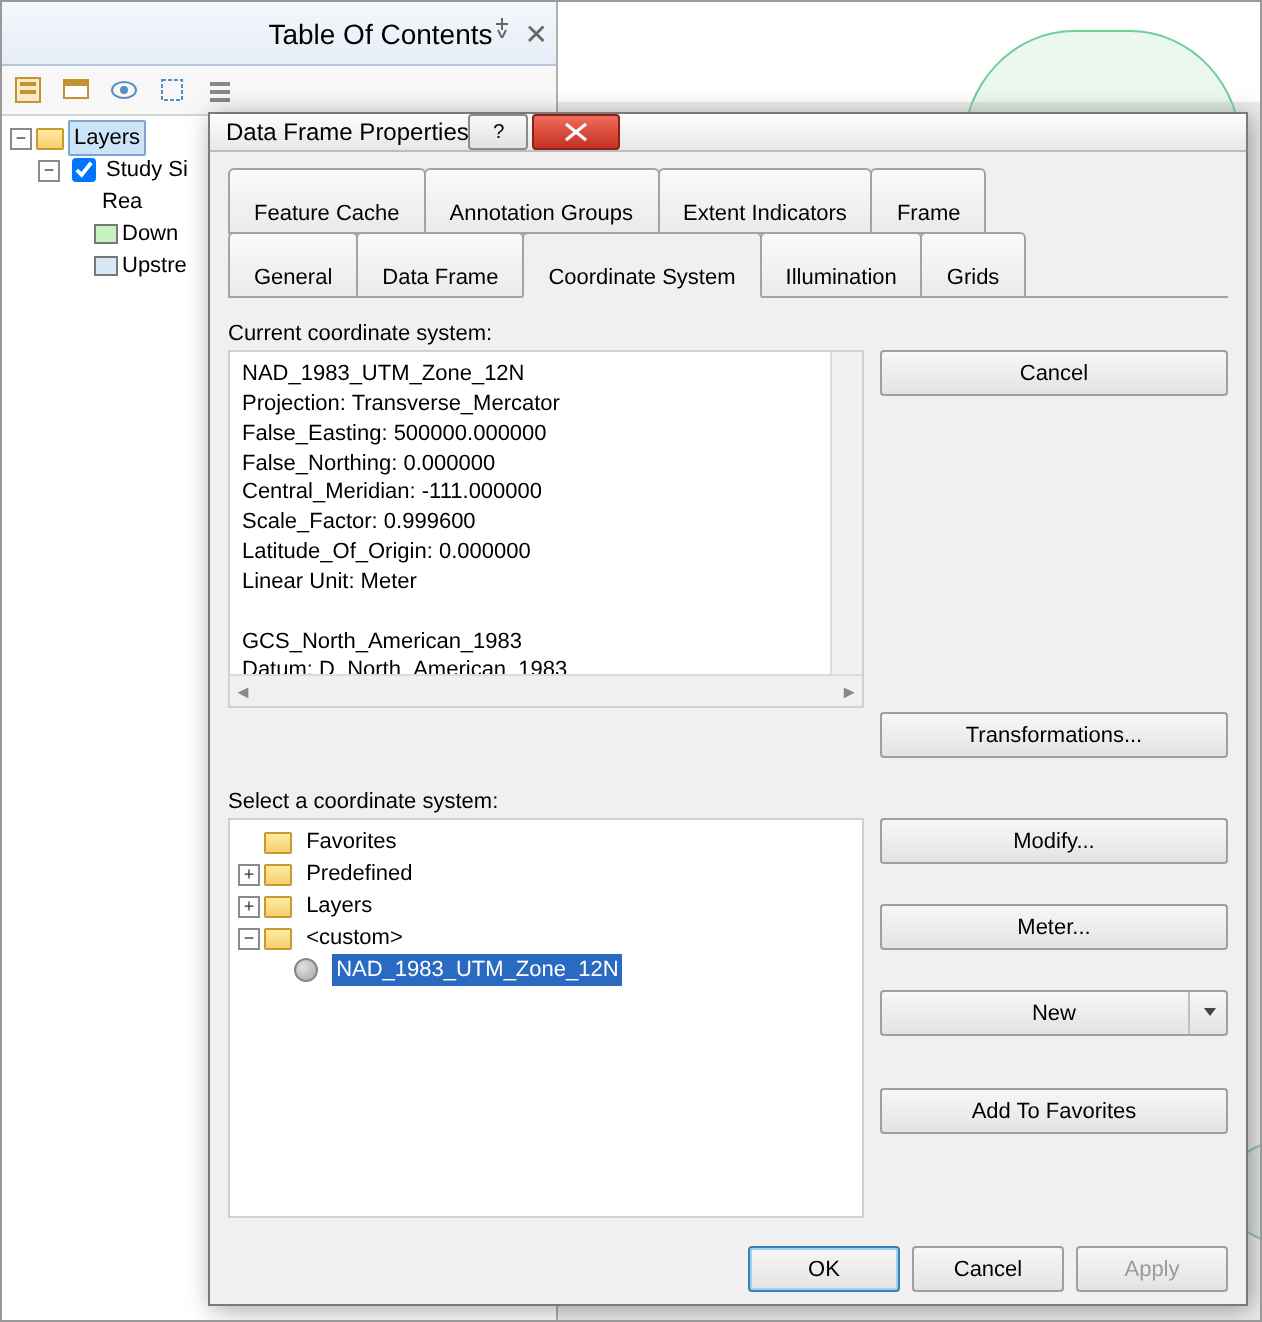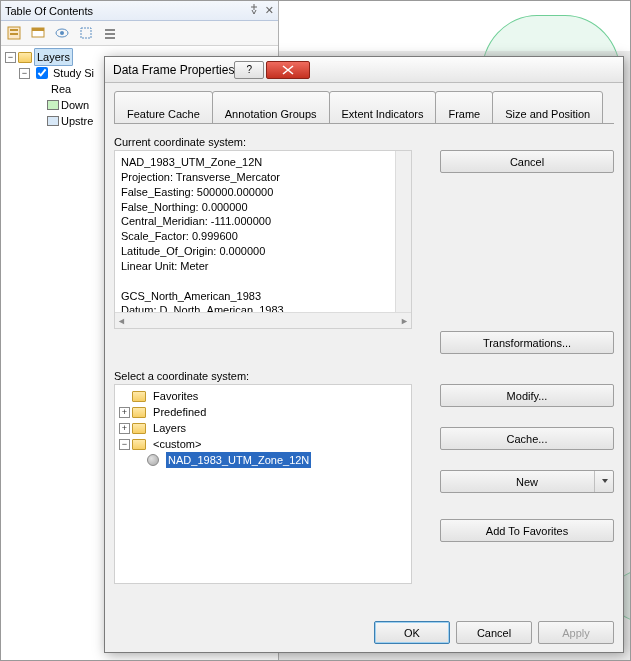--- a/index.html
+++ b/index.html
@@ -6,21 +6,21 @@
   *{box-sizing:border-box}
   .stage{position:relative;width:631px;height:661px;overflow:hidden;border:1px solid #999}
   
   .blob{position:absolute;border:1px solid #6fcf97;background:rgba(111,207,151,.15);border-radius:40%/50%}
   .blob1{width:140px;height:120px;left:480px;top:14px}
   .blob2{width:30px;height:50px;left:612px;top:570px;border-radius:40px 0 0 40px;border-right:none}
   .shadow-rect{position:absolute;left:98px;top:50px;width:533px;height:611px;background:#ccc;opacity:.35}
 
   
   .toc{position:absolute;left:0;top:0;width:278px;height:661px;background:#fff;border-right:1px solid #b0b0b0}
-  .toc-header{display:flex;align-items:center;justify-content:space-between;height:20px;padding:0 4px;font-size:11px;background:linear-gradient(#f4f7fc,#e6edf7);border-bottom:1px solid #b8c6dc}
+  .toc-header{display:flex;align-items:center;justify-content:flex-end;height:32px;padding:0 4px;font-size:14px;background:linear-gradient(#f4f7fc,#e6edf7);border-bottom:1px solid #b8c6dc}
   .toc-header .r{display:flex;gap:6px;color:#666}
   .toc-toolbar{display:flex;gap:2px;padding:2px;border-bottom:1px solid #d5d5d5;background:#f7f7f7}
   .tbtn{width:22px;height:20px;border:1px solid transparent;border-radius:2px;display:flex;align-items:center;justify-content:center}
   .tree{padding:3px 2px;line-height:16px}
   .tree-row{display:flex;align-items:center;gap:2px;height:16px}
   .exp{width:11px;height:11px;border:1px solid #8a8a8a;display:flex;align-items:center;justify-content:center;font-size:9px;line-height:1;color:#333;background:#fff}
   .cbx{width:12px;height:12px}
   .swatch{width:12px;height:10px;border:1px solid #777}
   .hi-label{background:#cce4f7;border:1px solid #7da7d1;padding:0 2px;border-radius:1px}
 
@@ -33,21 +33,21 @@
   .wbtn.close{background:linear-gradient(#ef6b5e,#c43121);color:#fff;border-color:#8a2218;width:44px}
 
   .dlg-body{flex:1;padding:8px 9px 6px;display:flex;flex-direction:column}
   .tabs{display:flex;flex-wrap:wrap;gap:0;border-bottom:1px solid #a3a3a3;margin-bottom:6px}
   .tabs-row{display:flex;width:100%}
   .tab{flex:none;padding:16px 12px 3px;border:1px solid #a3a3a3;border-bottom:none;margin-right:-1px;background:linear-gradient(#fafafa,#eaeaea);font-size:11px;border-radius:3px 3px 0 0}
   .tab.sel{background:#f0f0f0;border-bottom:1px solid #f0f0f0;position:relative;z-index:2;margin-bottom:-1px}
   .tabs-row:first-child .tab{border-bottom:1px solid #a3a3a3;margin-bottom:-1px}
 
   .panel{flex:1;display:flex;flex-direction:column}
-  .row-split{display:flex;gap:28px}
+  .row-split{display:flex;gap:8px}
   .left-col{flex:1;min-width:0}
   .right-col{width:174px;display:flex;flex-direction:column;gap:6px}
 
   .groupbox{border:1px solid #d0d0d0;background:#fff;position:relative}
   .grouplabel{font-size:11px;margin:6px 0 2px 0}
   .cs-text{height:175px;overflow:auto;padding:4px 6px;font-size:11px;line-height:1.35;white-space:pre-line;font-family:"Segoe UI",Tahoma,sans-serif}
   .scrollbar-imit{position:absolute;right:0;top:0;bottom:16px;width:16px;background:#f0f0f0;border-left:1px solid #dcdcdc}
   .hscroll{position:absolute;left:0;right:0;bottom:0;height:16px;background:#f0f0f0;border-top:1px solid #dcdcdc;display:flex;align-items:center;justify-content:space-between;font-size:9px;color:#888;padding:0 2px}
 
   .tree2{height:200px;border:1px solid #d0d0d0;background:#fff;padding:3px 4px;overflow:auto;font-size:11px;line-height:16px}
@@ -158,21 +158,27 @@
           </span>
       </span>
     </div>
     <div class="dlg-body">
       <div class="tabs">
         <div class="tabs-row">
           <div class="tab">Feature Cache</div>
           <div class="tab">Annotation Groups</div>
           <div class="tab">Extent Indicators</div>
           <div class="tab">Frame</div>
-          <div class="tab">Size and Position</div>
+        </div>
+        <div class="tabs-row">
+          <div class="tab">General</div>
+          <div class="tab">Data Frame</div>
+          <div class="tab sel">Coordinate System</div>
+          <div class="tab">Illumination</div>
+          <div class="tab">Grids</div>
         </div>
       </div>
 
       <div class="panel">
         <div class="grouplabel">Current coordinate system:</div>
         <div class="row-split" style="align-items:flex-start">
           <div class="left-col">
             <div class="groupbox" style="height:179px">
               <div class="cs-text">NAD_1983_UTM_Zone_12N
 Projection: Transverse_Mercator
@@ -213,21 +219,21 @@
               <div class="tree-row"><span style="width:11px"></span><span class="folder-ico"></span>&nbsp;<span>Favorites</span></div>
               <div class="tree-row"><span class="exp">+</span><span class="folder-ico"></span>&nbsp;<span>Predefined</span></div>
               <div class="tree-row"><span class="exp">+</span><span class="folder-ico"></span>&nbsp;<span>Layers</span></div>
               <div class="tree-row"><span class="exp">−</span><span class="folder-ico"></span>&nbsp;<span>&lt;custom&gt;</span></div>
               <div class="tree-row" style="padding-left:28px"><span class="globe-ico"></span>&nbsp;<span class="sel-item">NAD_1983_UTM_Zone_12N</span></div>
             </div>
           </div>
           <div class="right-col">
             <button class="btn">Modify...</button>
             <div style="height:8px"></div>
-            <button class="btn">Cache...</button>
+            <button class="btn">Meter...</button>
             <div style="height:8px"></div>
             <button class="btn split">
                 <span style="">New</span>
                 <span class="caret"></span>
               </button>
             <div style="height:14px"></div>
             <button class="btn">Add To Favorites</button>
             <div style="height:8px"></div>
           </div>
         </div>

